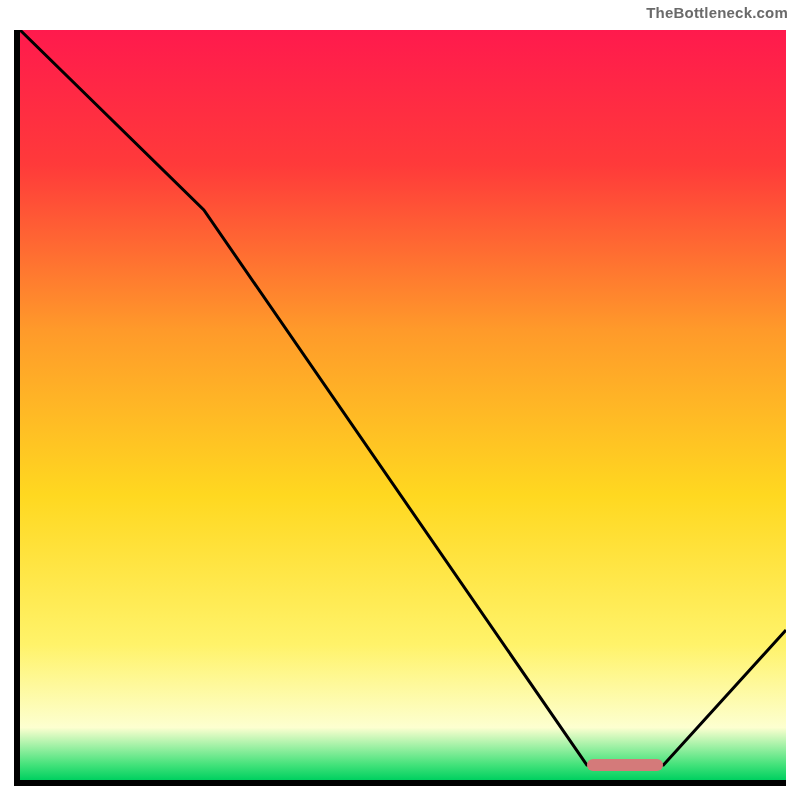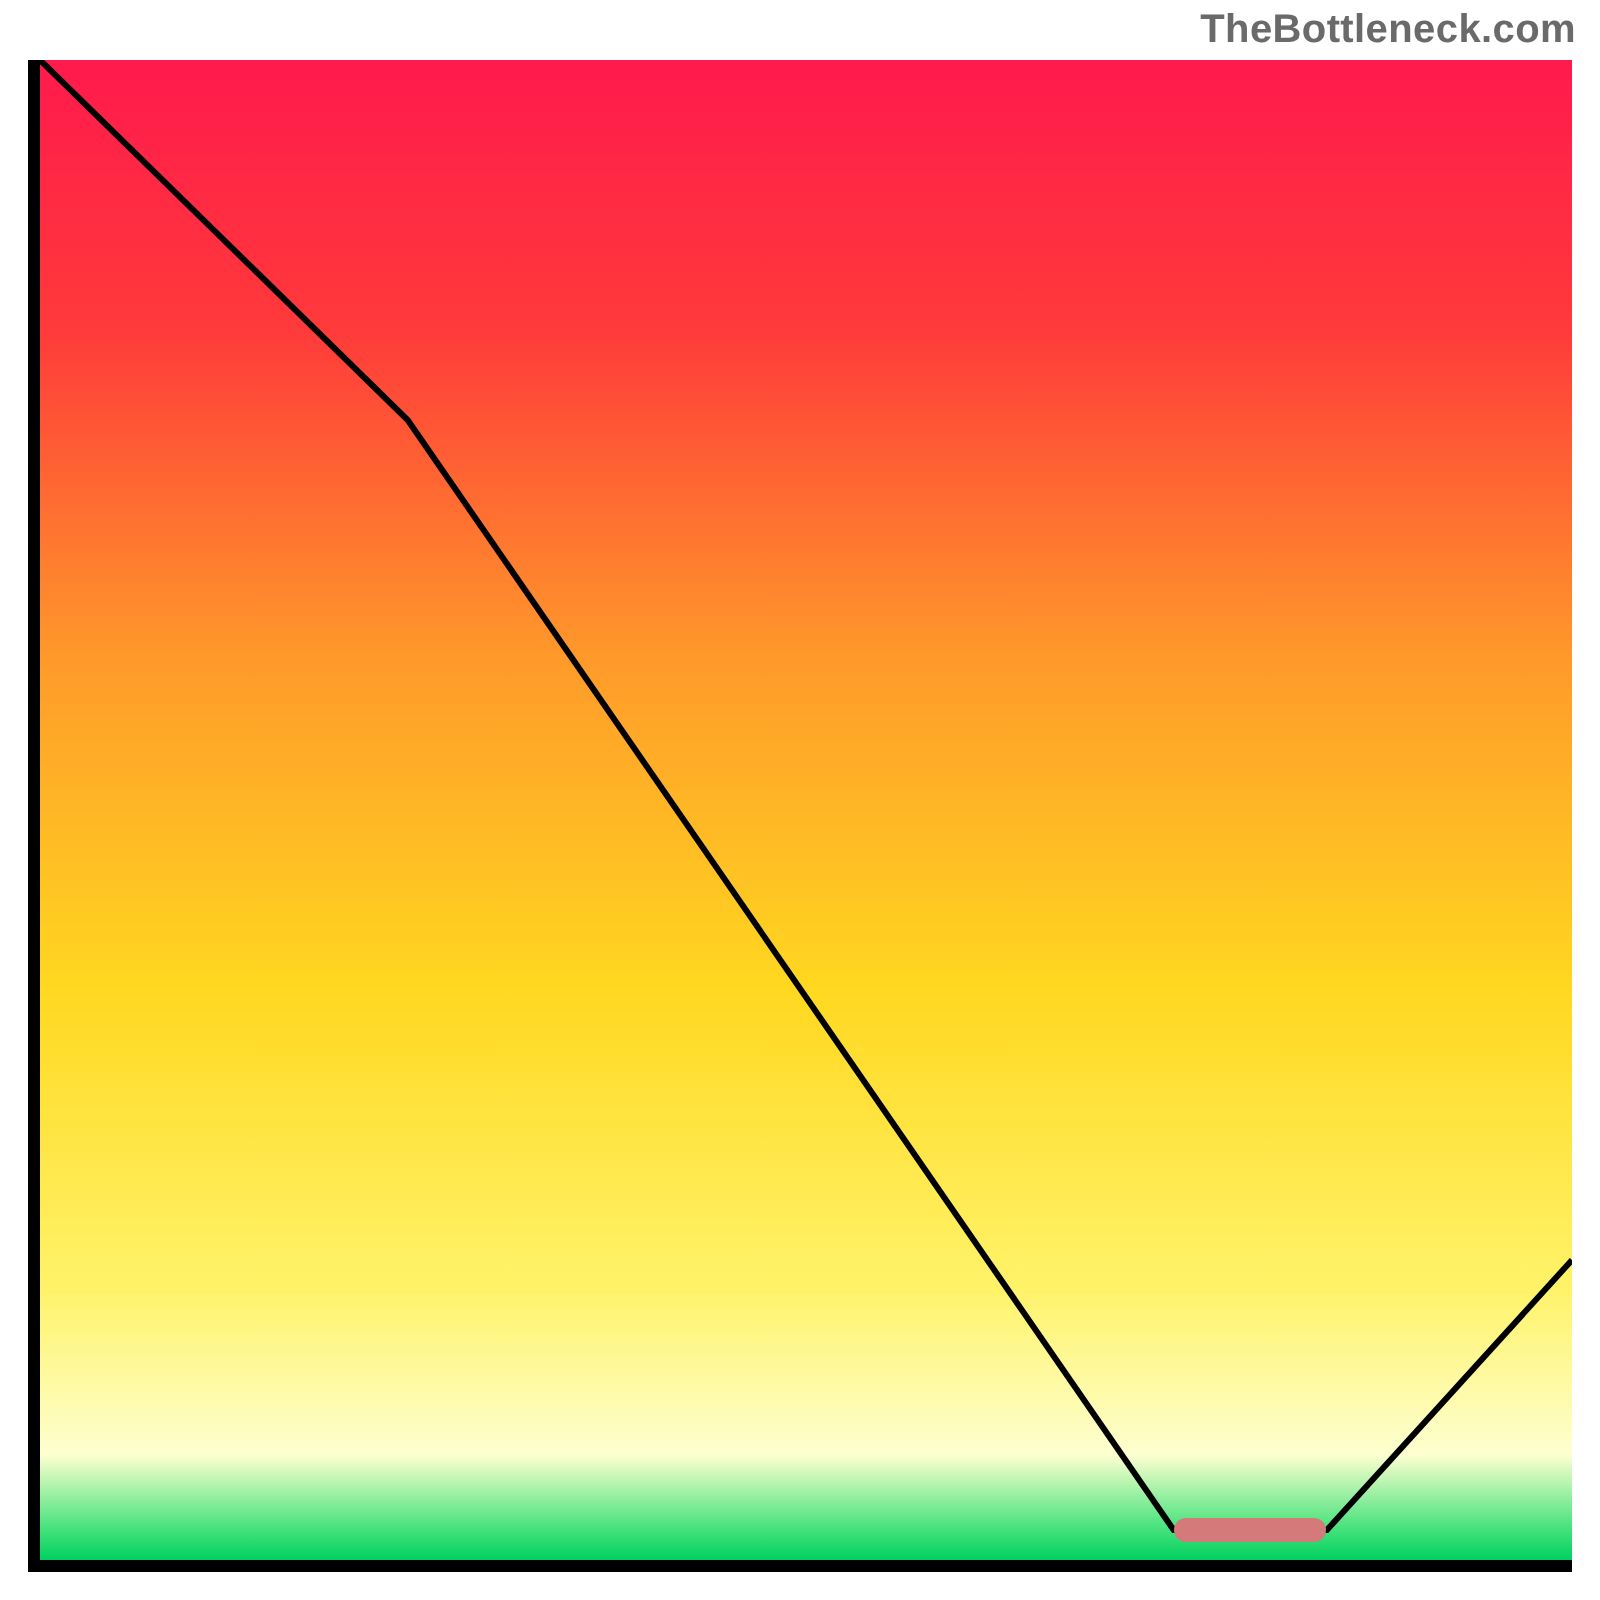--- a/index.html
+++ b/index.html
@@ -12,21 +12,21 @@
   }
   .container {
     position: relative;
     width: 800px;
     height: 800px;
   }
   .watermark {
     position: absolute;
     top: 4px;
     right: 12px;
-    font-size: 20px;
+    font-size: 15px;
     font-weight: 600;
     color: #6a6a6a;
     letter-spacing: 0.2px;
     z-index: 10;
   }
   .plot {
     position: absolute;
     
     left: 14px;
     top: 30px;

